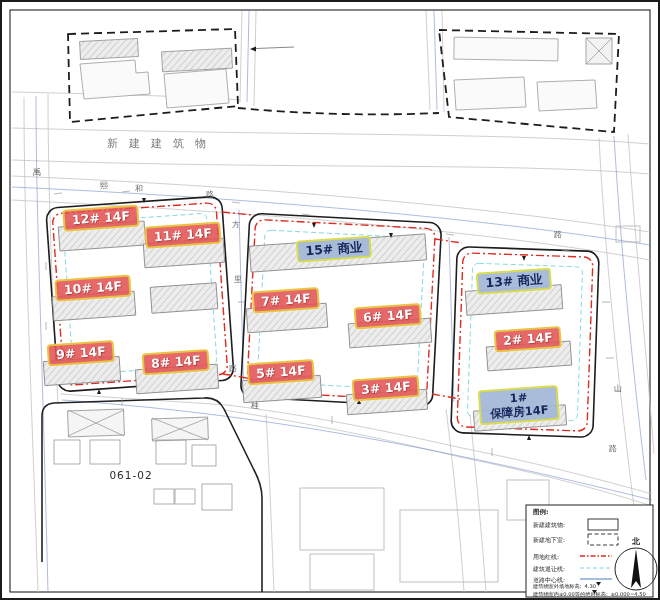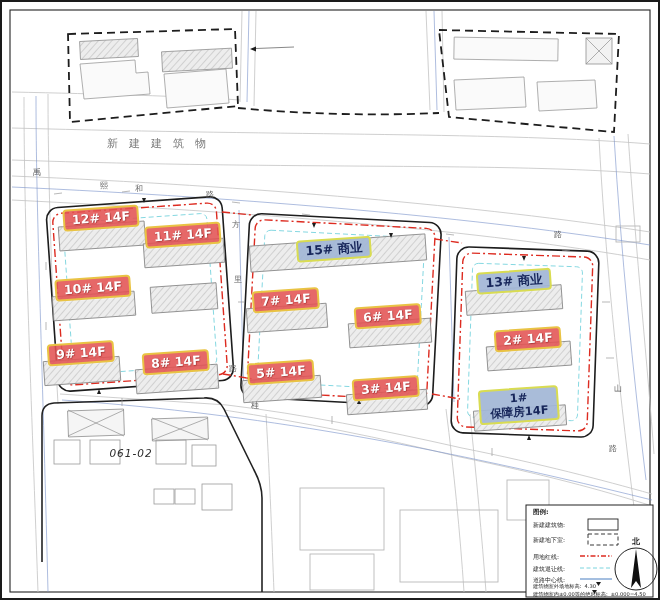--- a/index.html
+++ b/index.html
@@ -222,21 +222,21 @@
   <span class="txt roadchar" style="left:234px;top:222px;">方</span>
   <span class="txt roadchar" style="left:236px;top:277px;">里</span>
   <span class="txt roadchar" style="left:231px;top:366px;">路</span>
 
   <span class="txt roadchar" style="left:616px;top:386px;">山</span>
   <span class="txt roadchar" style="left:611px;top:446px;">路</span>
   <span class="txt roadchar" style="left:556px;top:232px;">路</span>
   <span class="txt roadchar" style="left:253px;top:403px;">桂</span>
   <span class="txt roadchar" style="left:35px;top:170px;">禹</span>
 
-  <span class="txt parcelid" style="left:129px;top:451px;font-style:italic;">061-02</span>
+  <span class="txt parcelid" style="left:129px;top:473px;">061-02</span>
   <span class="txt north" style="left:634px;top:539px;">北</span>
 
   <div class="lbl red" style="left:99px;top:216px;">12# 14F</div>
   <div class="lbl red" style="left:181px;top:233px;">11# 14F</div>
   <div class="lbl red" style="left:91px;top:286px;">10# 14F</div>
   <div class="lbl red" style="left:79px;top:351px;">9# 14F</div>
   <div class="lbl red" style="left:174px;top:360px;">8# 14F</div>
   <div class="lbl blue" style="left:332px;top:247px;">15# 商业</div>
   <div class="lbl red" style="left:284px;top:298px;">7# 14F</div>
   <div class="lbl red" style="left:386px;top:314px;">6# 14F</div>

